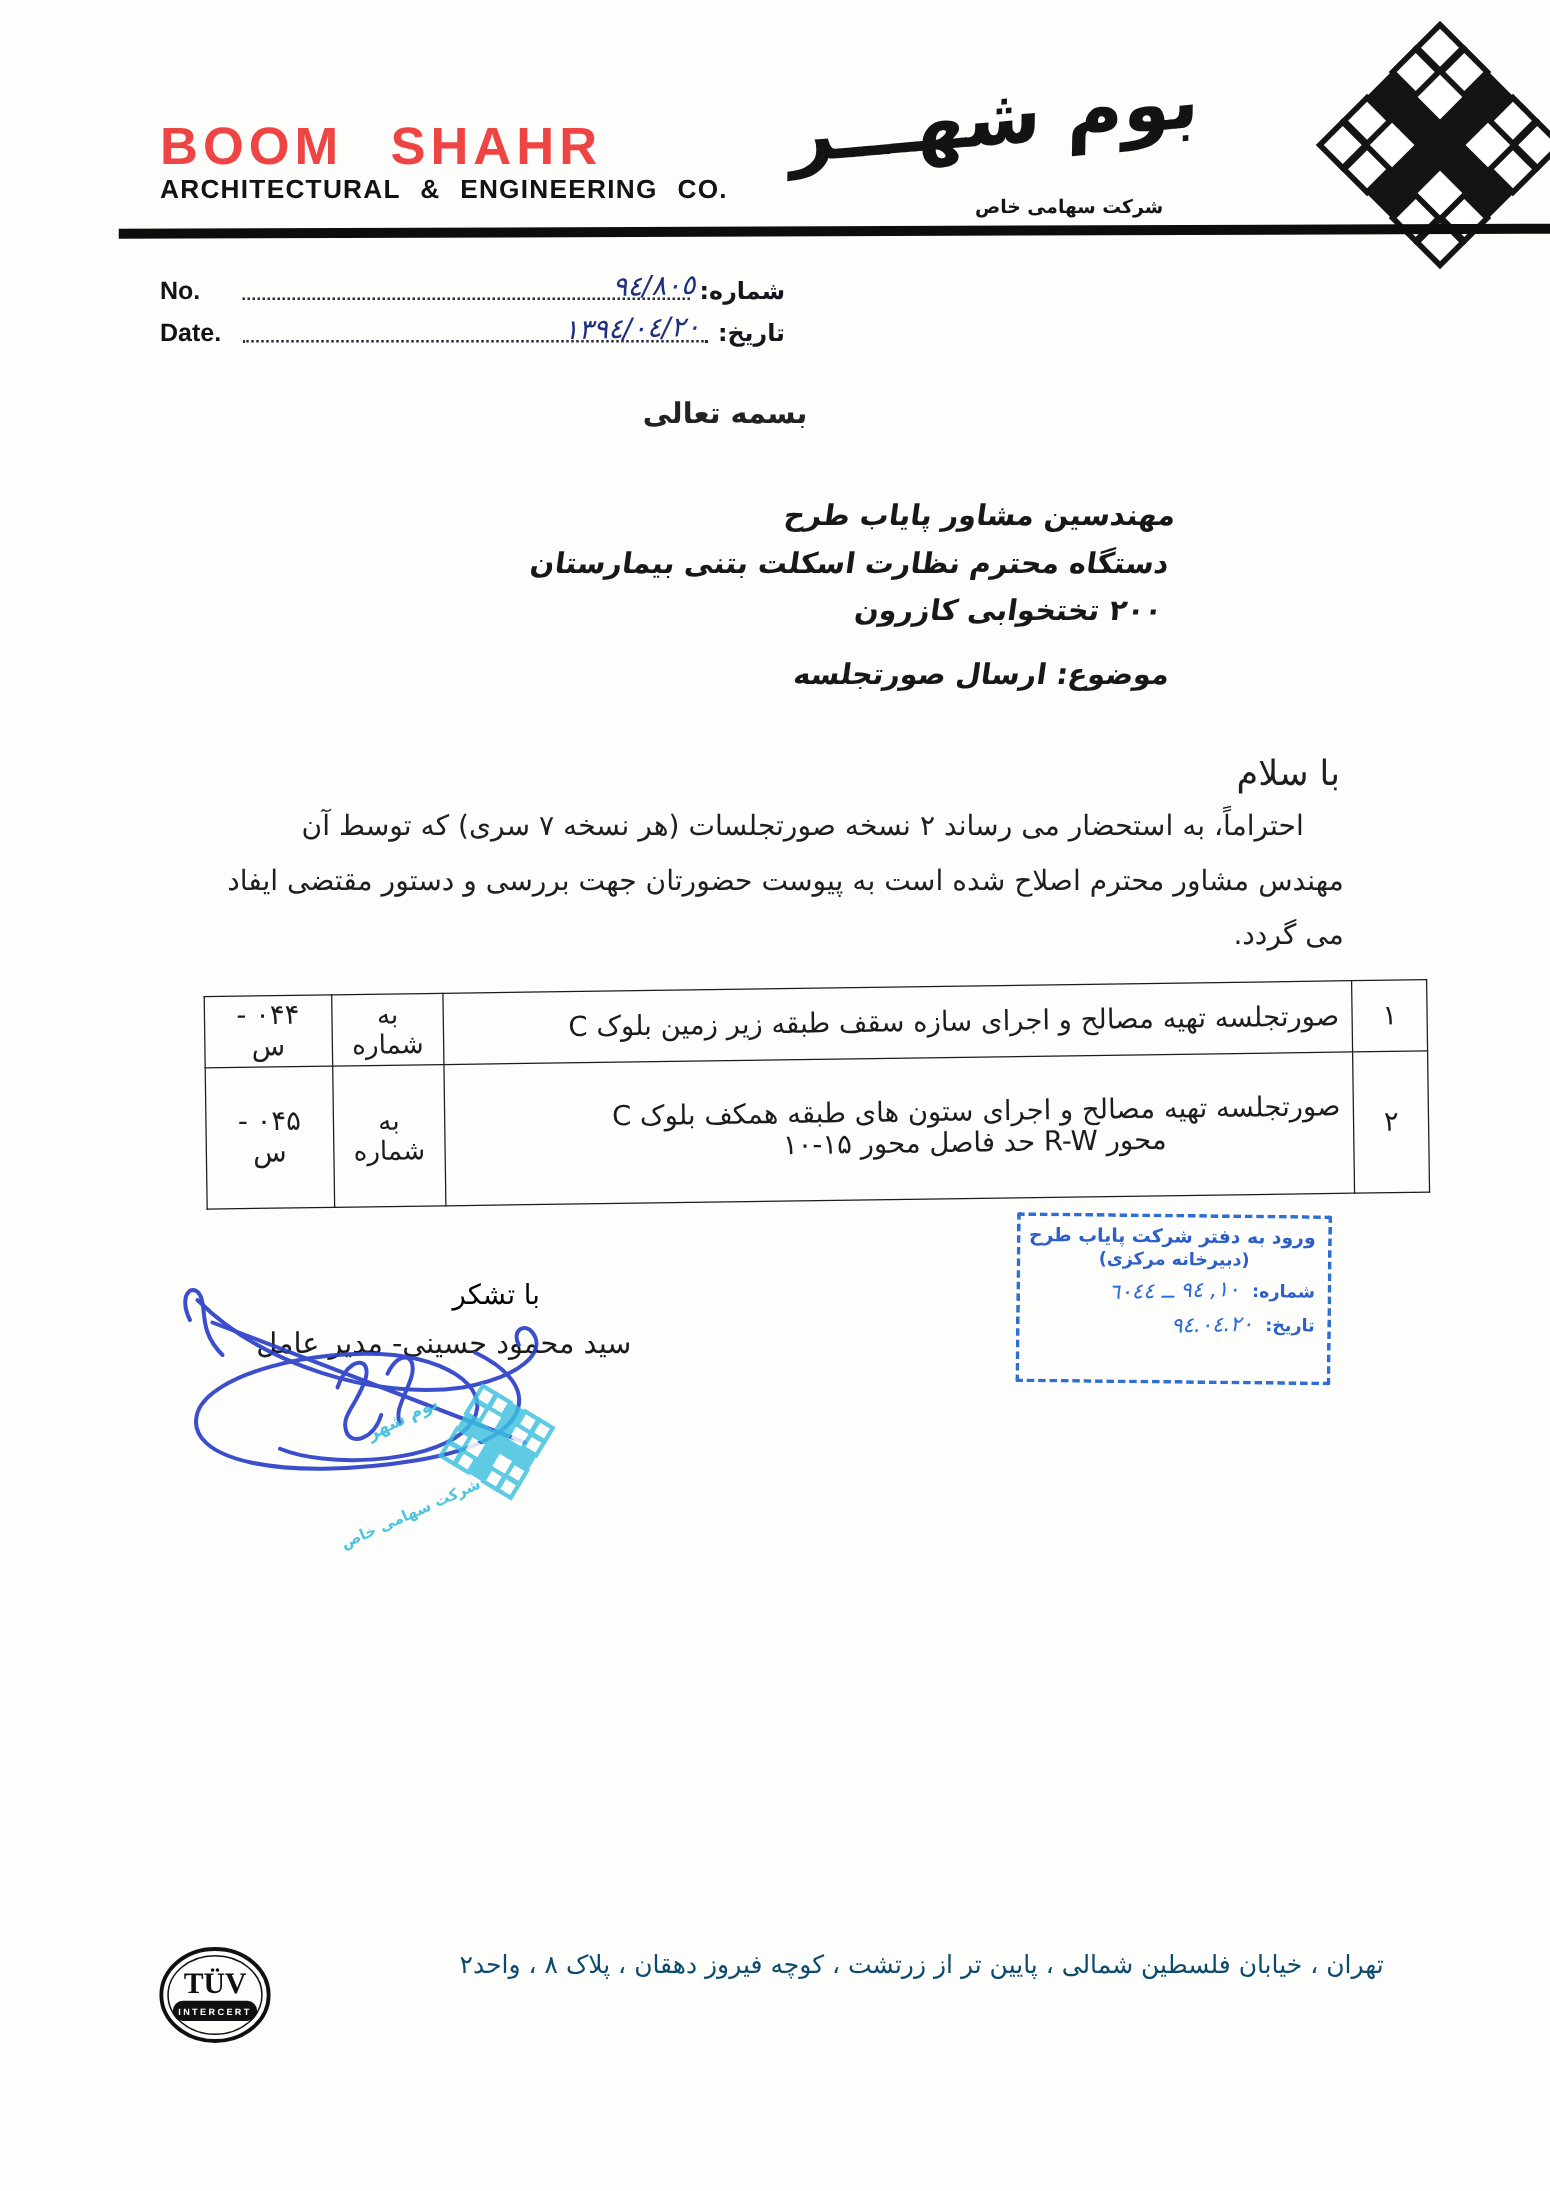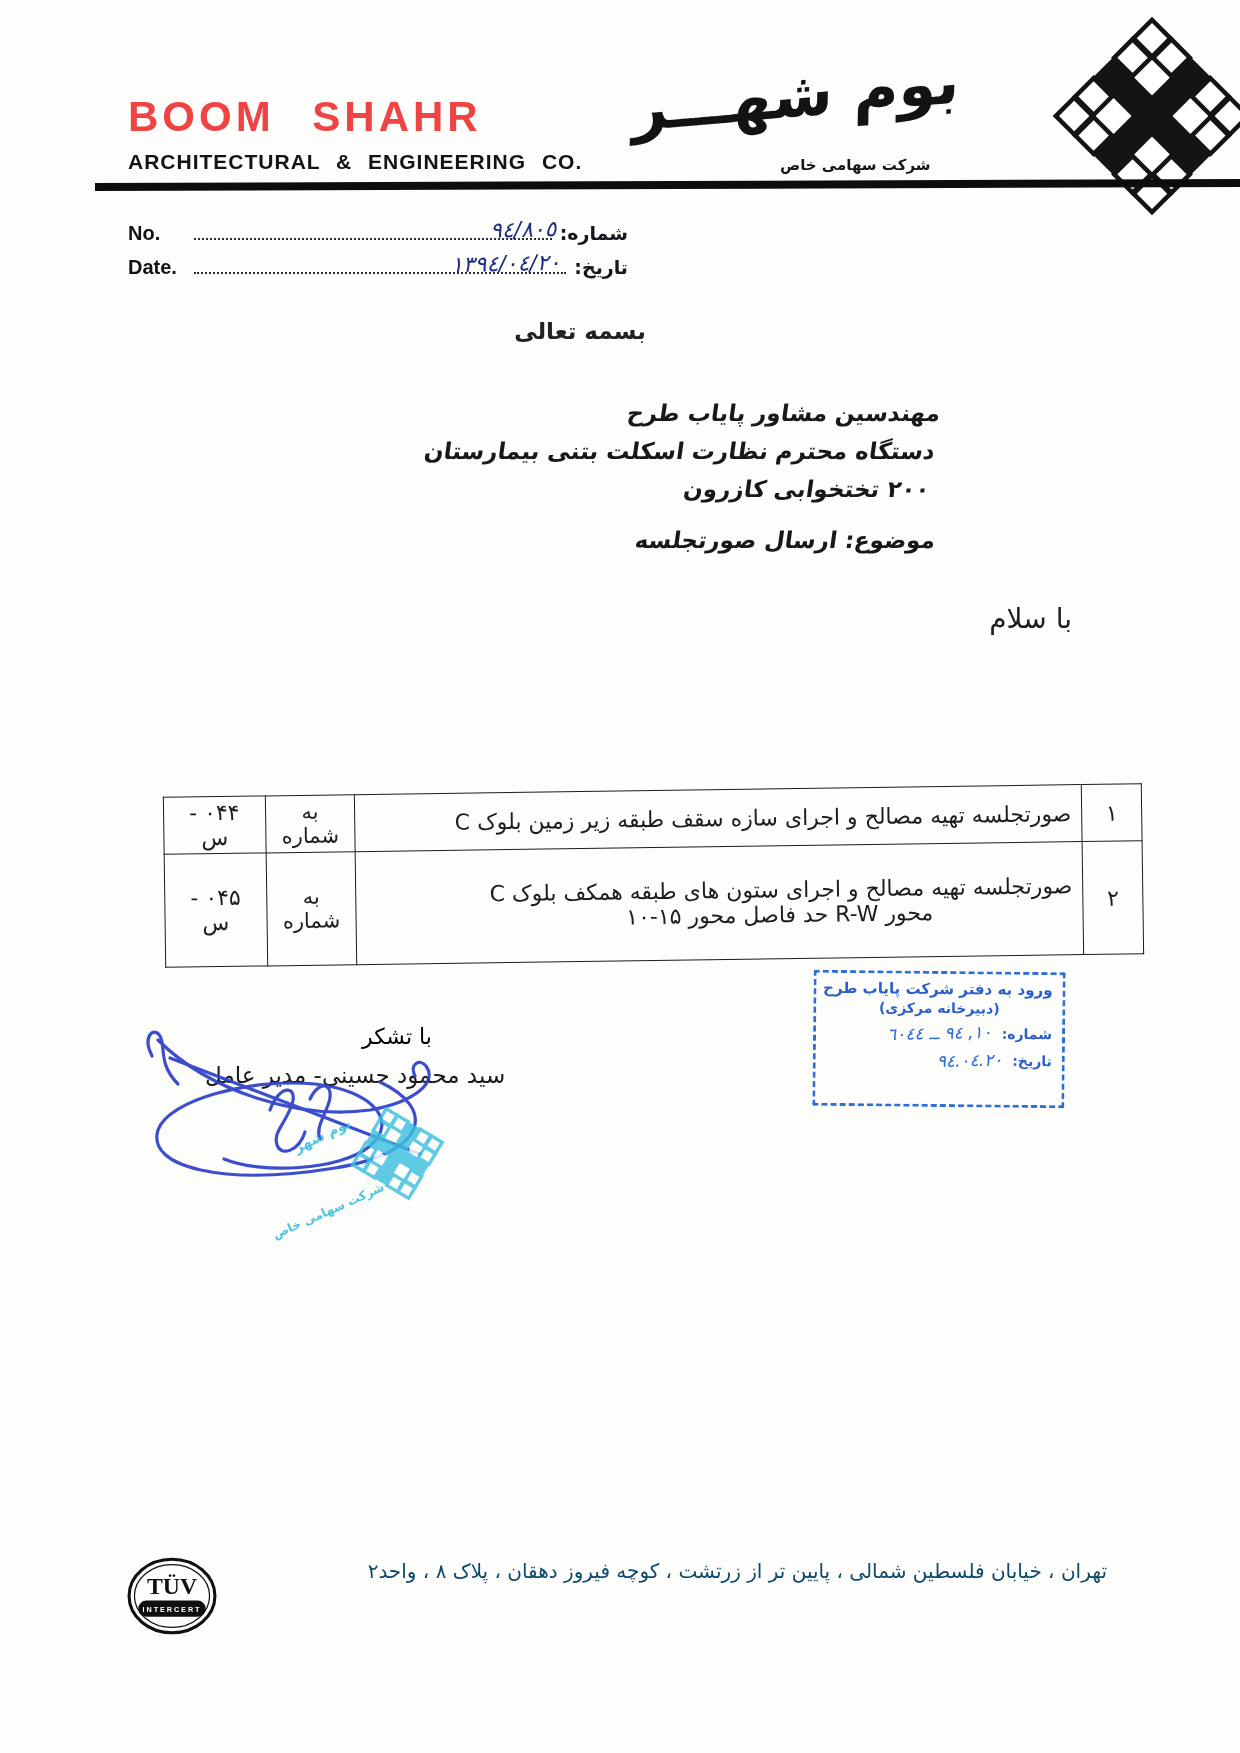--- a/index.html
+++ b/index.html
@@ -8,21 +8,21 @@
     width:1240px;height:1753px;
     margin:0 auto;
     background:#fdfdfb;
     overflow:hidden;
     font-family:"DejaVu Sans",sans-serif;
     color:#1d1d1d;
   }
   
   .head-en{position:absolute;left:128px;top:94px;font-family:"Liberation Sans",sans-serif;}
   .head-en .name{font-size:42px;font-weight:bold;letter-spacing:4px;word-spacing:22px;color:#ef4444;line-height:46px;}
-  .head-en .sub{font-size:21px;font-weight:bold;letter-spacing:1px;word-spacing:9px;color:#131313;margin-top:10px;}
+  .head-en .sub{font-size:21px;font-weight:bold;letter-spacing:1px;word-spacing:9px;color:#131313;margin-top:0;}
   .calli{
     position:absolute;left:688px;top:34px;width:272px;height:118px;
     direction:rtl;text-align:center;
     font-size:61px;font-weight:bold;color:#131313;
     transform:rotate(-5deg) skewX(-6deg);
     line-height:118px;white-space:nowrap;
   }
   .co-type{position:absolute;left:780px;top:156px;direction:rtl;font-size:15px;font-weight:bold;color:#151515;}
   .logo-svg{position:absolute;left:1052px;top:16px;}
   .rule{position:absolute;left:95px;top:183px;width:1145px;height:8px;background:#0d0d0d;transform:rotate(-0.2deg);transform-origin:left center;}
@@ -148,20 +148,25 @@
 
   <div class="addressee">
     <div>مهندسین مشاور پایاب طرح</div>
     <div>دستگاه محترم نظارت اسکلت بتنی بیمارستان ۲۰۰ تختخوابی کازرون</div>
   </div>
 
   <div class="subject">موضوع: ارسال صورتجلسه</div>
 
   <div class="salam">با سلام</div>
 
+  <div class="bodytxt">
+    <div class="bl first">احتراماً، به استحضار می رساند ۲ نسخه صورتجلسات (هر نسخه ۷ سری) که توسط آن</div>
+    <div class="bl">مهندس مشاور محترم اصلاح شده است به پیوست حضورتان جهت بررسی و دستور مقتضی ایفاد</div>
+    <div class="bl">می گردد.</div>
+  </div>
 
   <table class="mtable">
     <tbody>
         <tr class="r1">
       <td class="cnum">۱</td>
       <td class="cdesc">
         <div>صورتجلسه تهیه مصالح و اجرای سازه سقف طبقه زیر زمین بلوک C</div>
       </td>
       <td class="cref">به شماره</td>
       <td class="cval">۰۴۴ - س</td>

